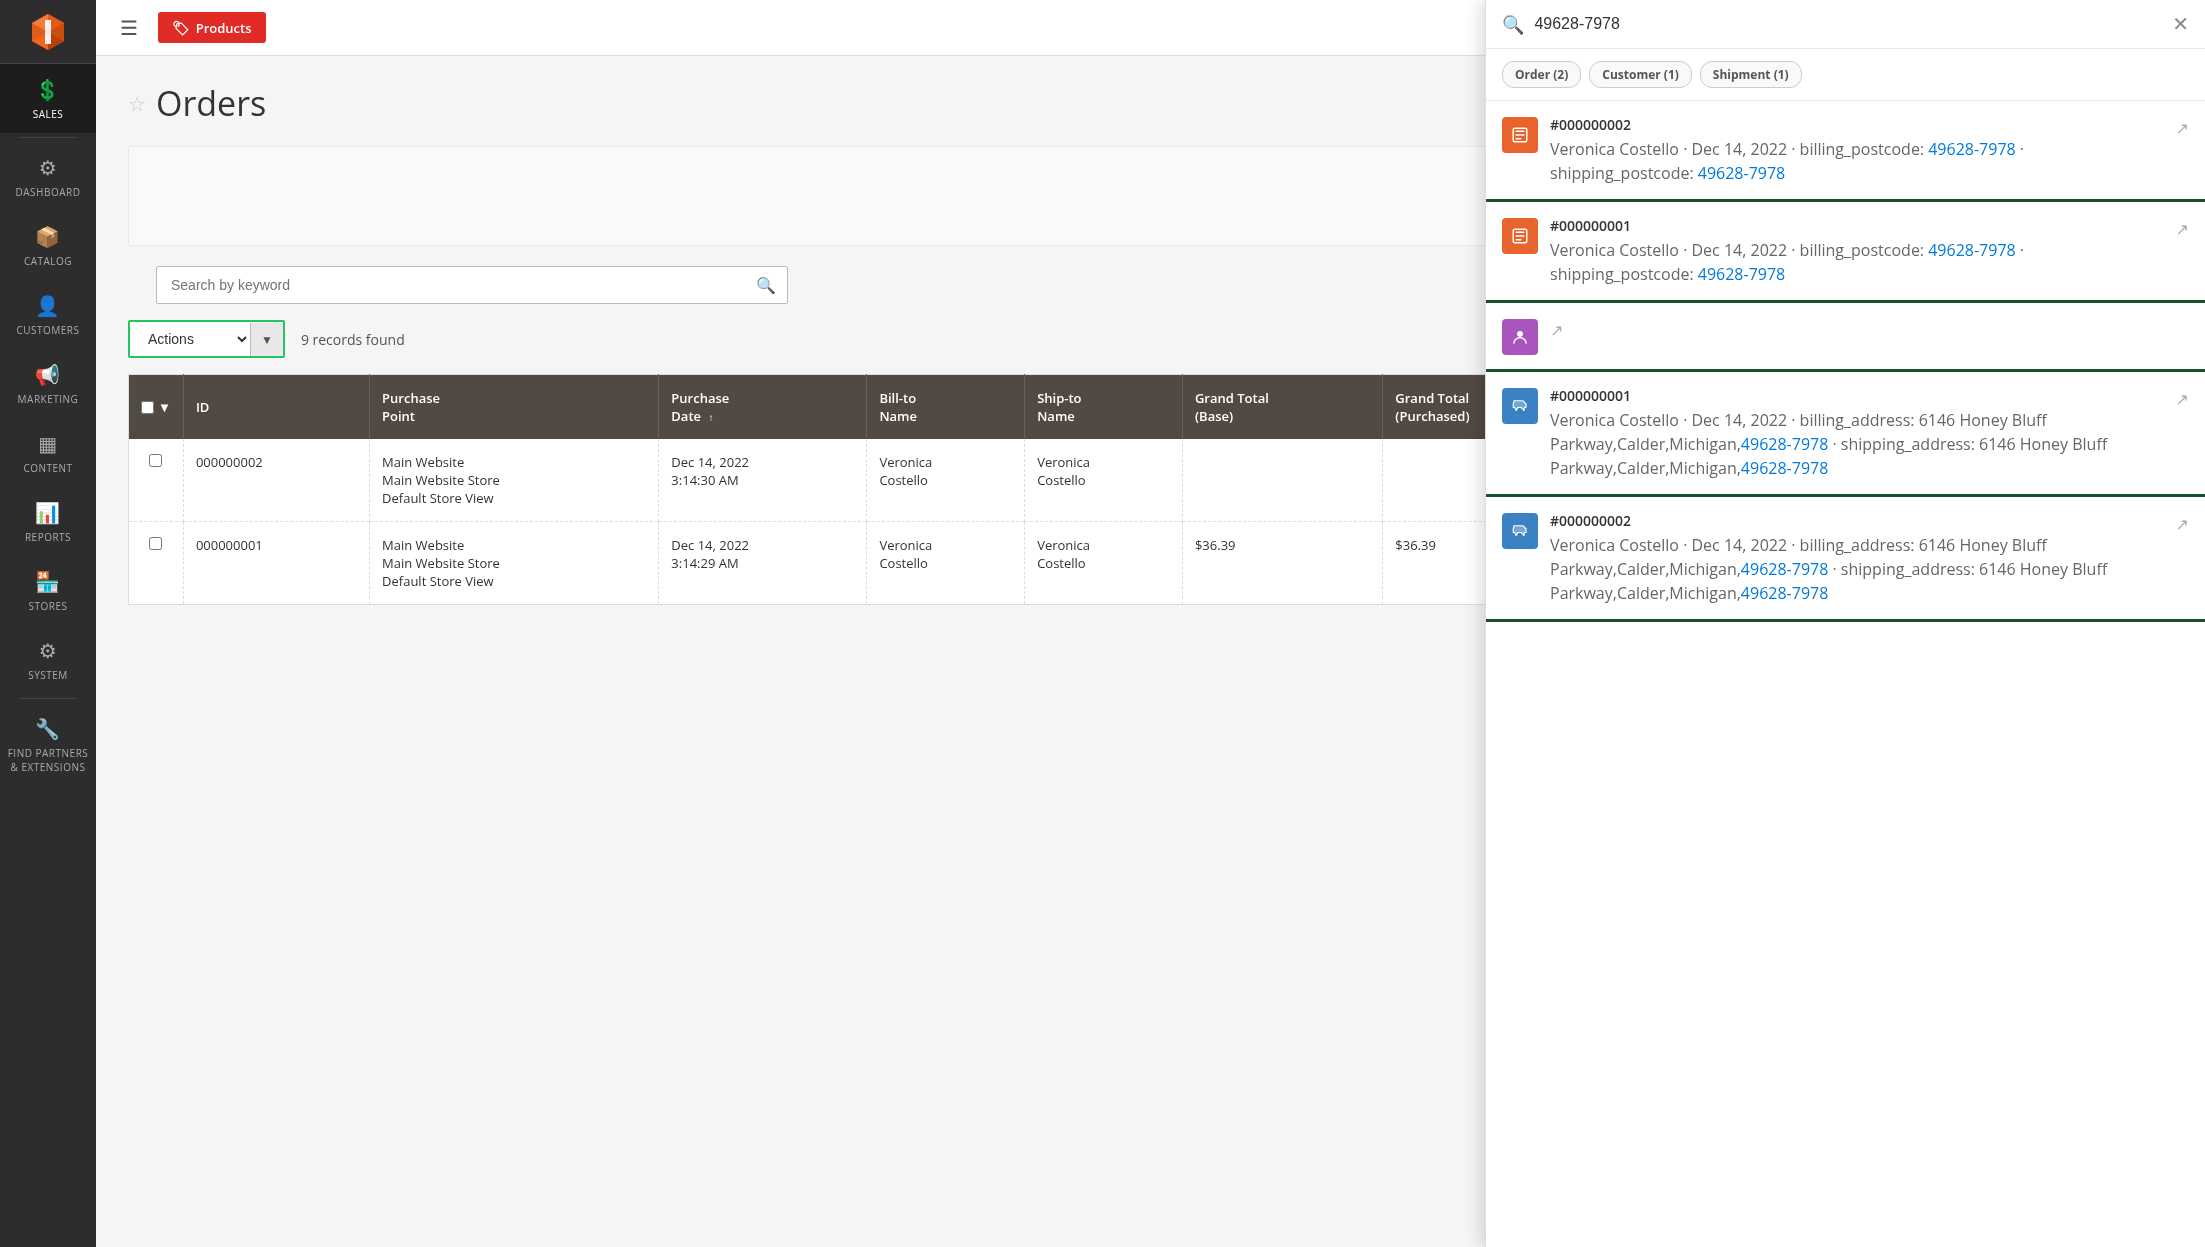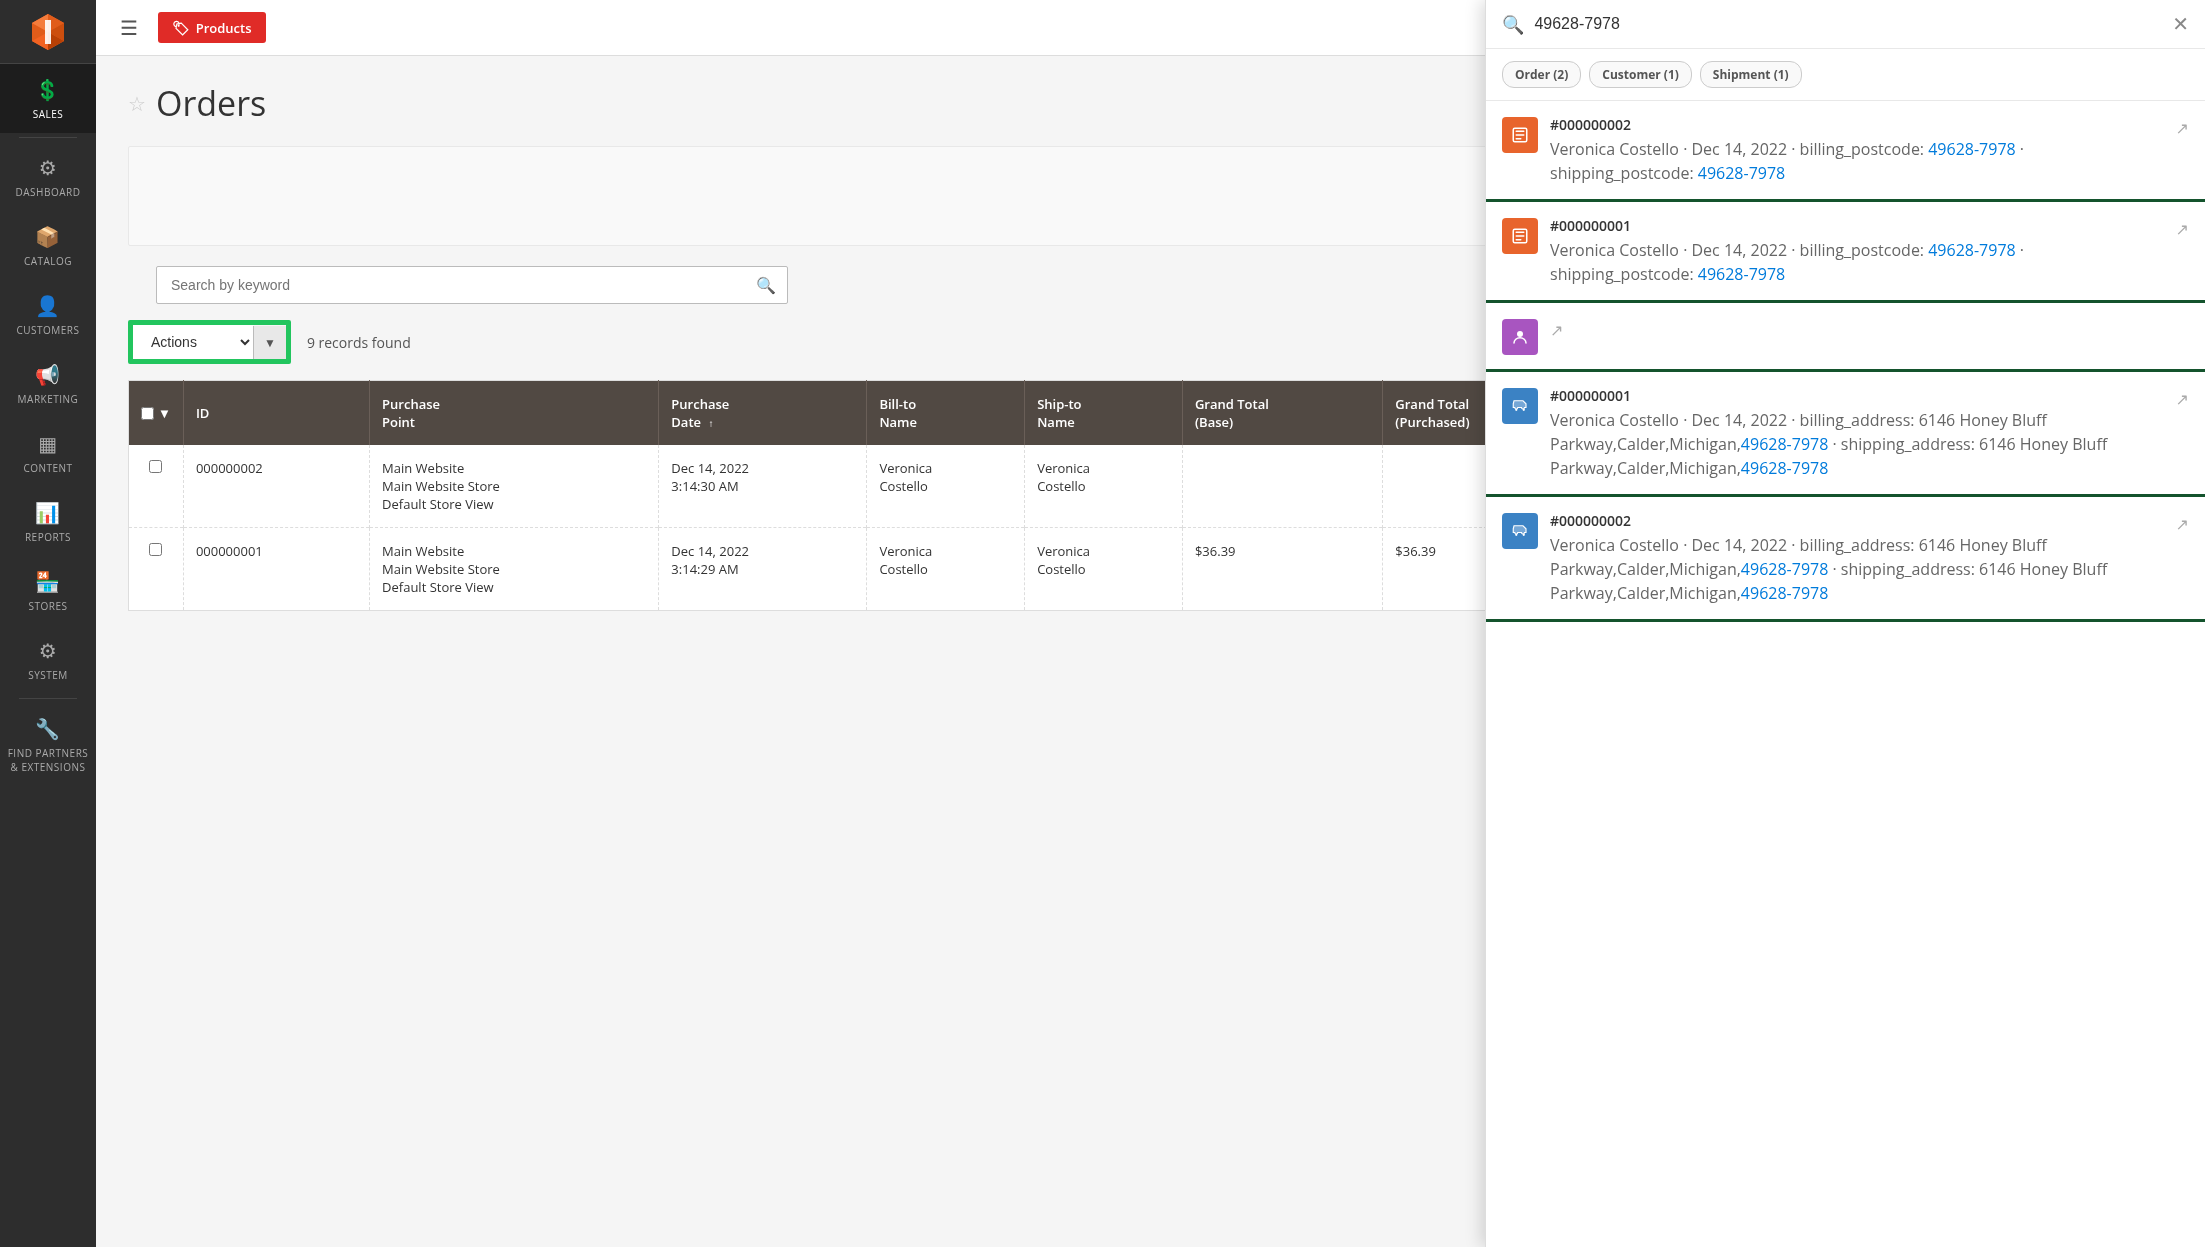--- a/index.html
+++ b/index.html
@@ -152,21 +152,21 @@
     
     .actions-bar {
       display: flex;
       align-items: center;
       gap: 16px;
       margin-bottom: 16px;
     }
     .actions-dropdown {
       display: flex;
       align-items: center;
-      border: 5px solid #22c55e;
+      border: 2px solid #22c55e;
       border-radius: 2px;
       overflow: hidden;
     }
     .actions-select {
       padding: 8px 14px;
       background: #fff;
       border: none;
       font-size: 14px;
       color: #333;
       min-width: 120px;

